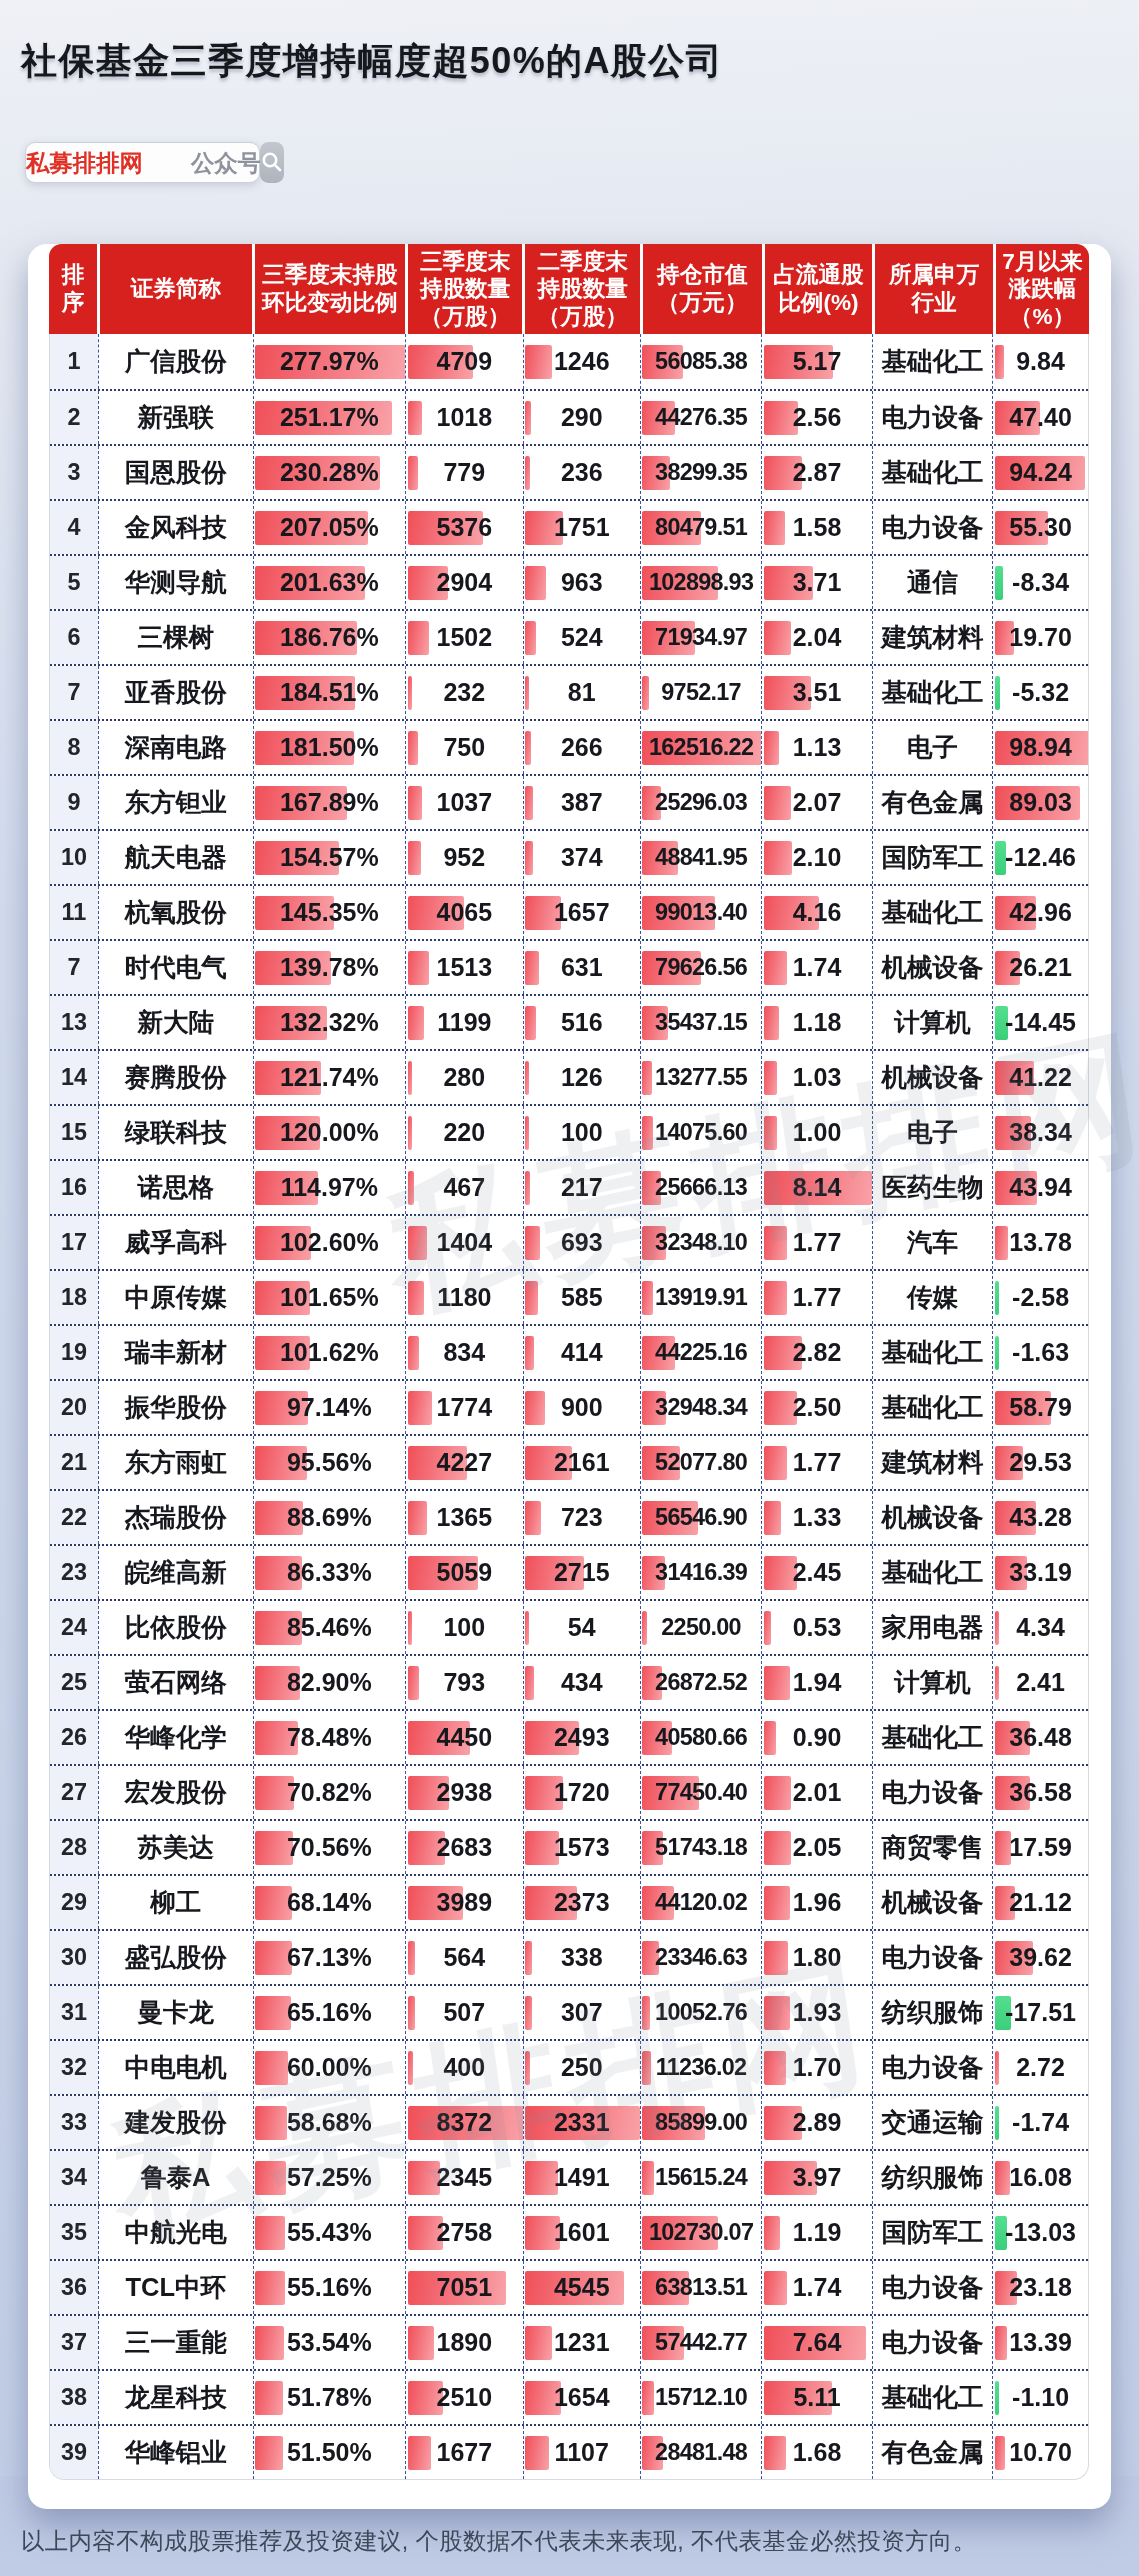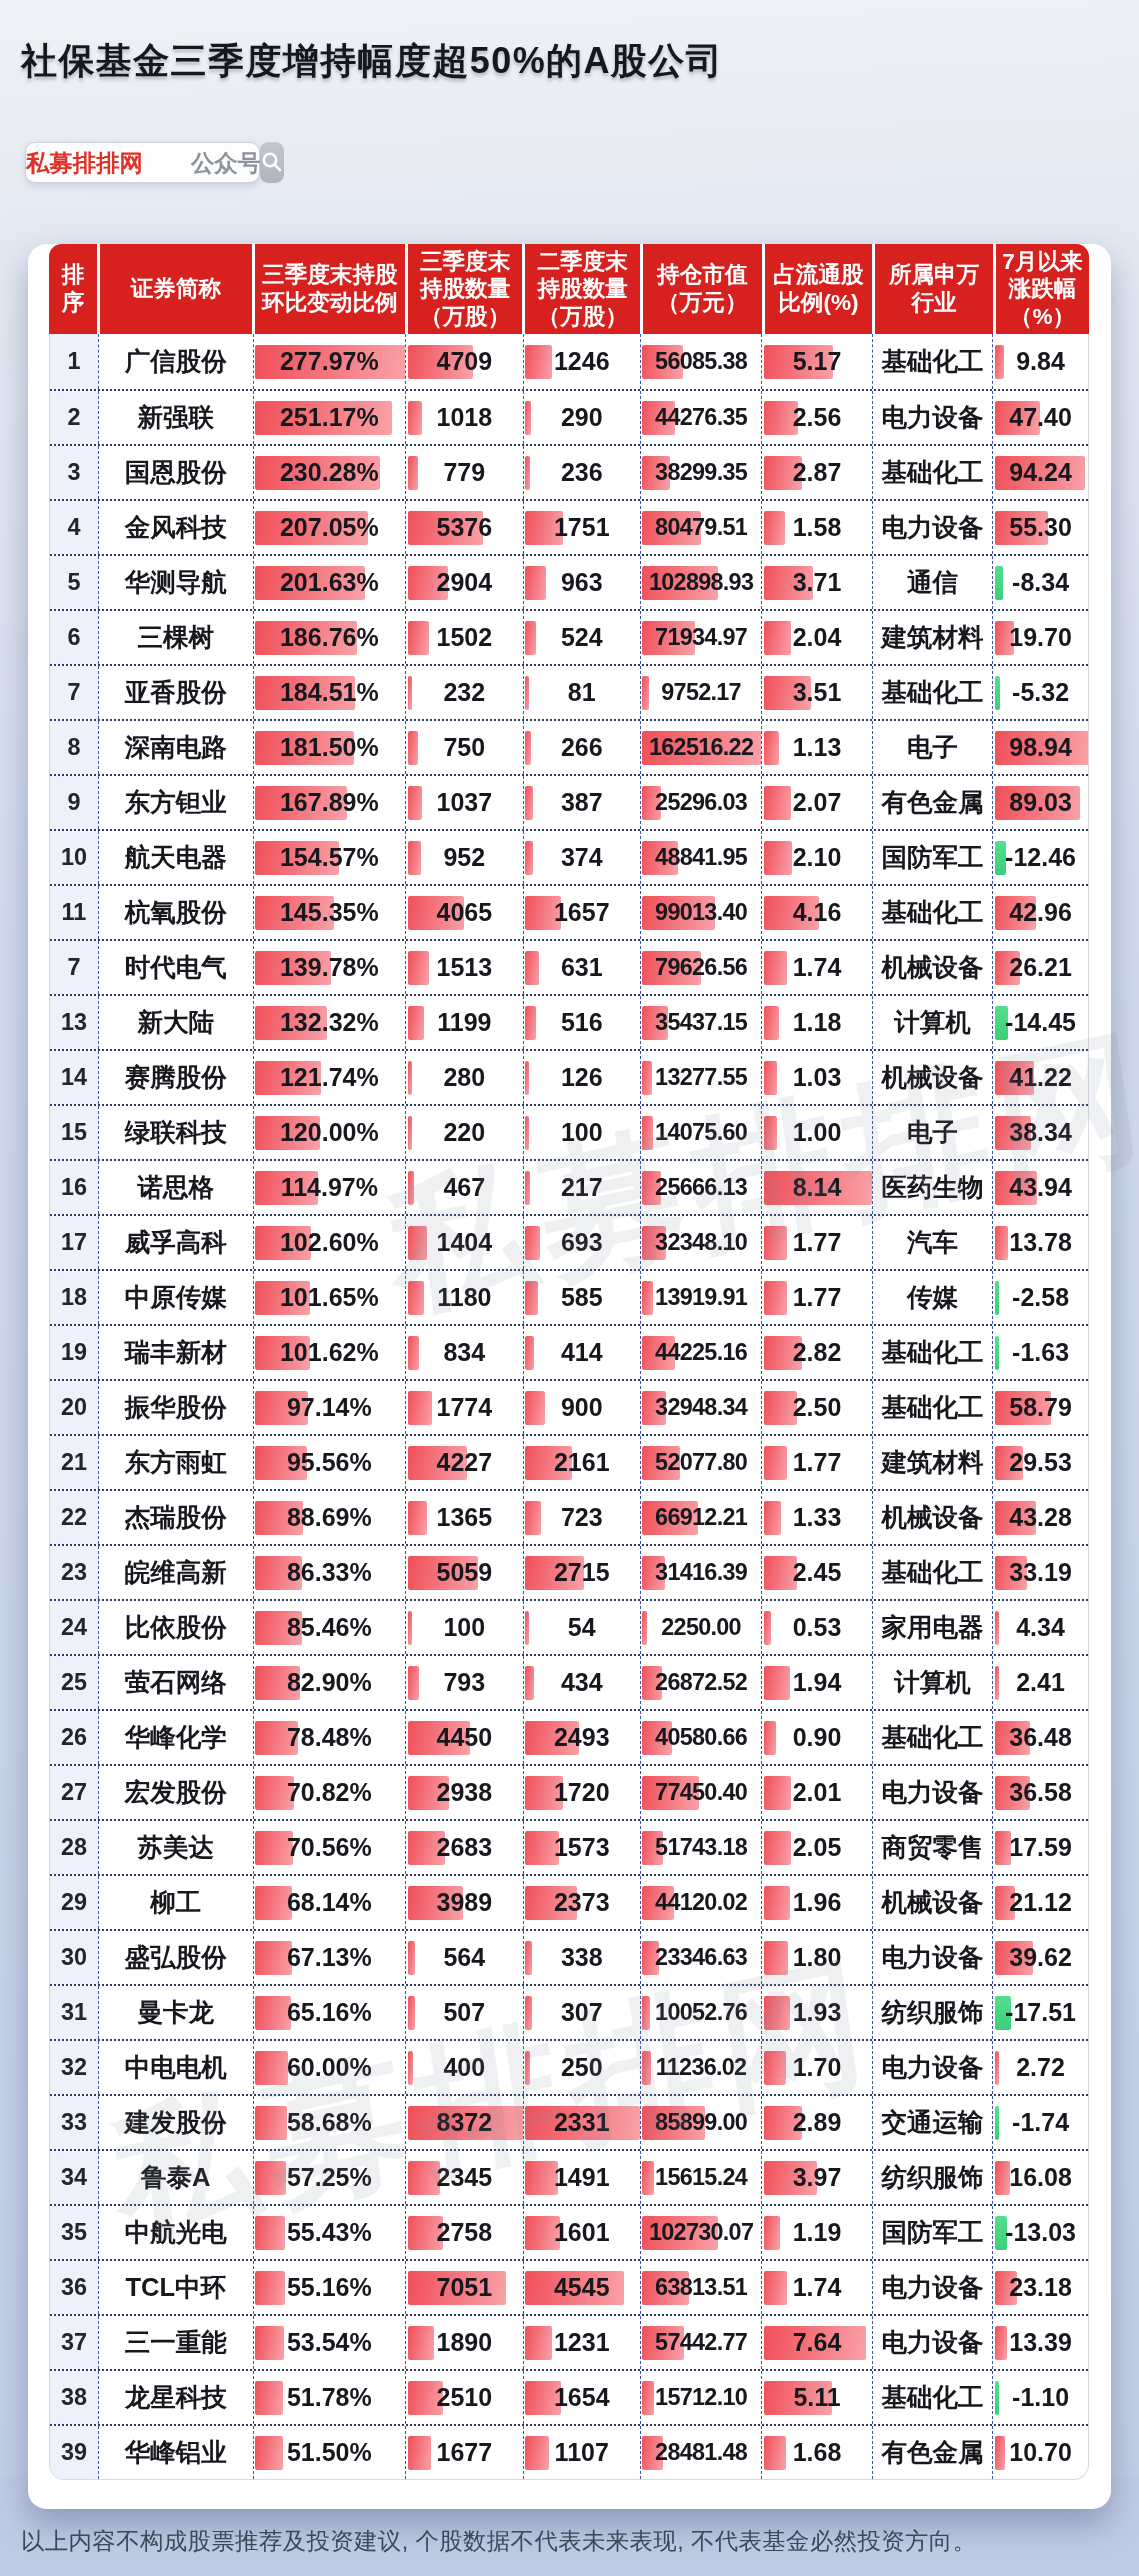--- a/index.html
+++ b/index.html
@@ -880,21 +880,21 @@
             <div class="td c4">
               <div class="bar" style="width: 19px;"></div>
               <span class="val">1365</span>
             </div>
             <div class="td c5">
               <div class="bar" style="width: 16px;"></div>
               <span class="val">723</span>
             </div>
             <div class="td c6">
               <div class="bar" style="width: 56px;"></div>
-              <span class="val">66912.21</span>
+              <span class="val">56546.90</span>
             </div>
             <div class="td c7">
               <div class="bar" style="width: 17.7px;"></div>
               <span class="val">1.33</span>
             </div>
             <div class="td c8">
               <span class="val">机械设备</span>
             </div>
             <div class="td c9">
               <div class="bar" style="width: 41px;"></div>

